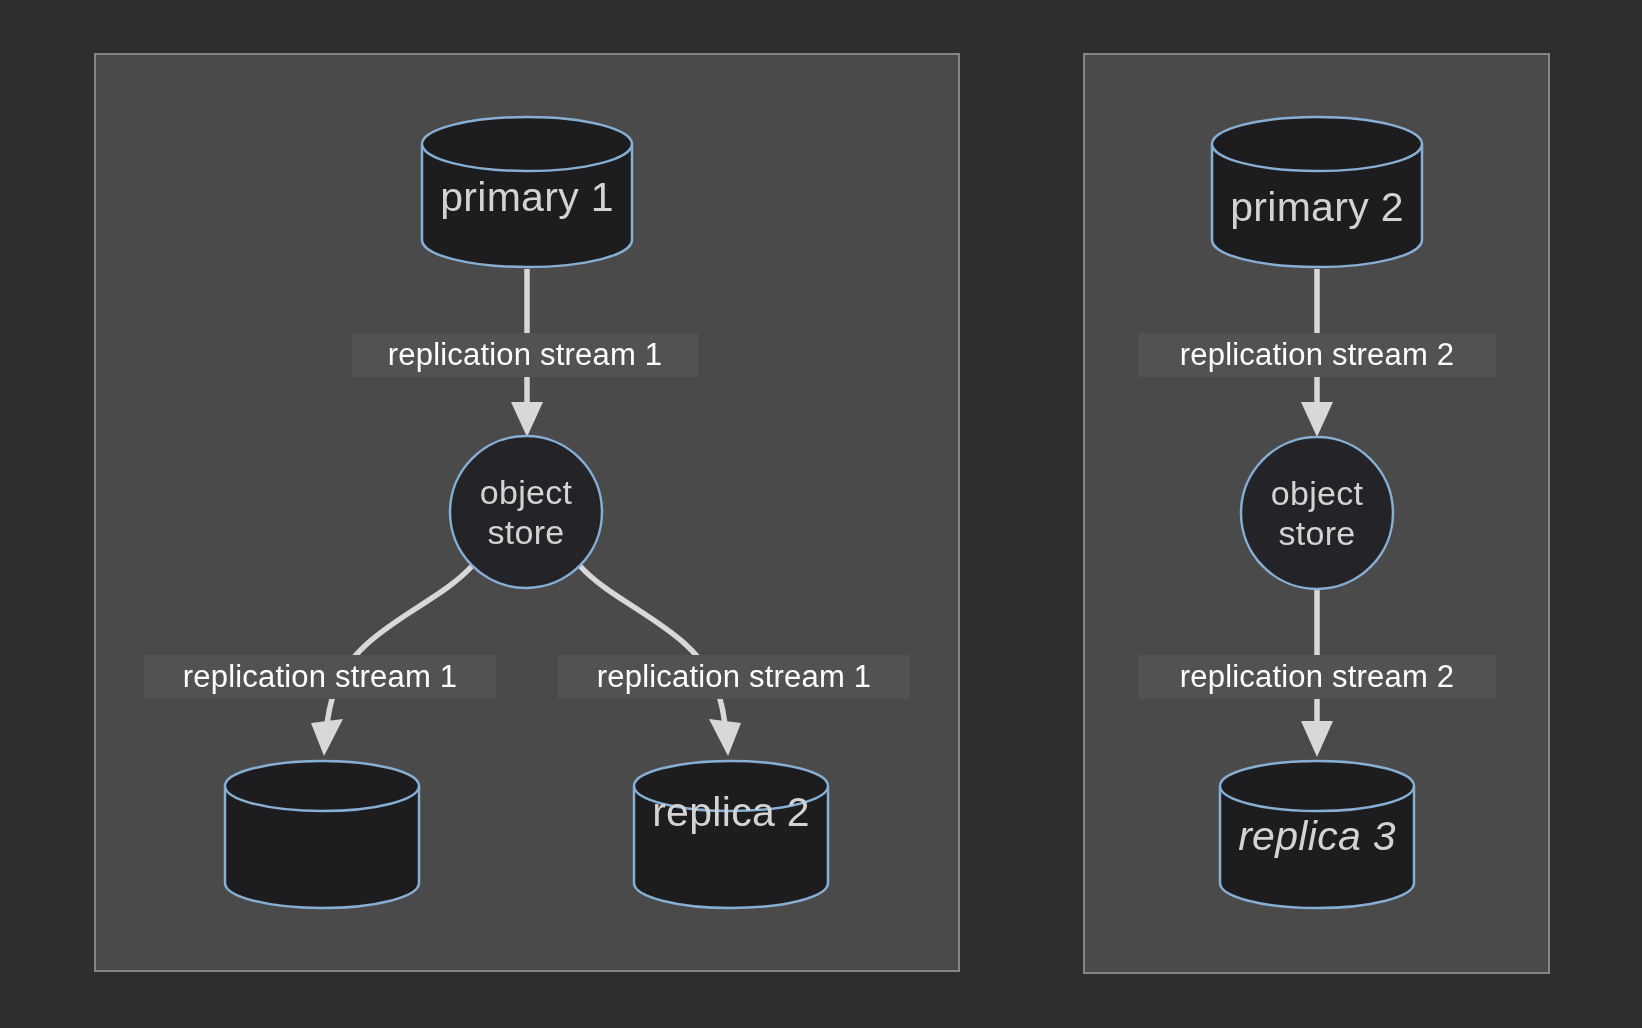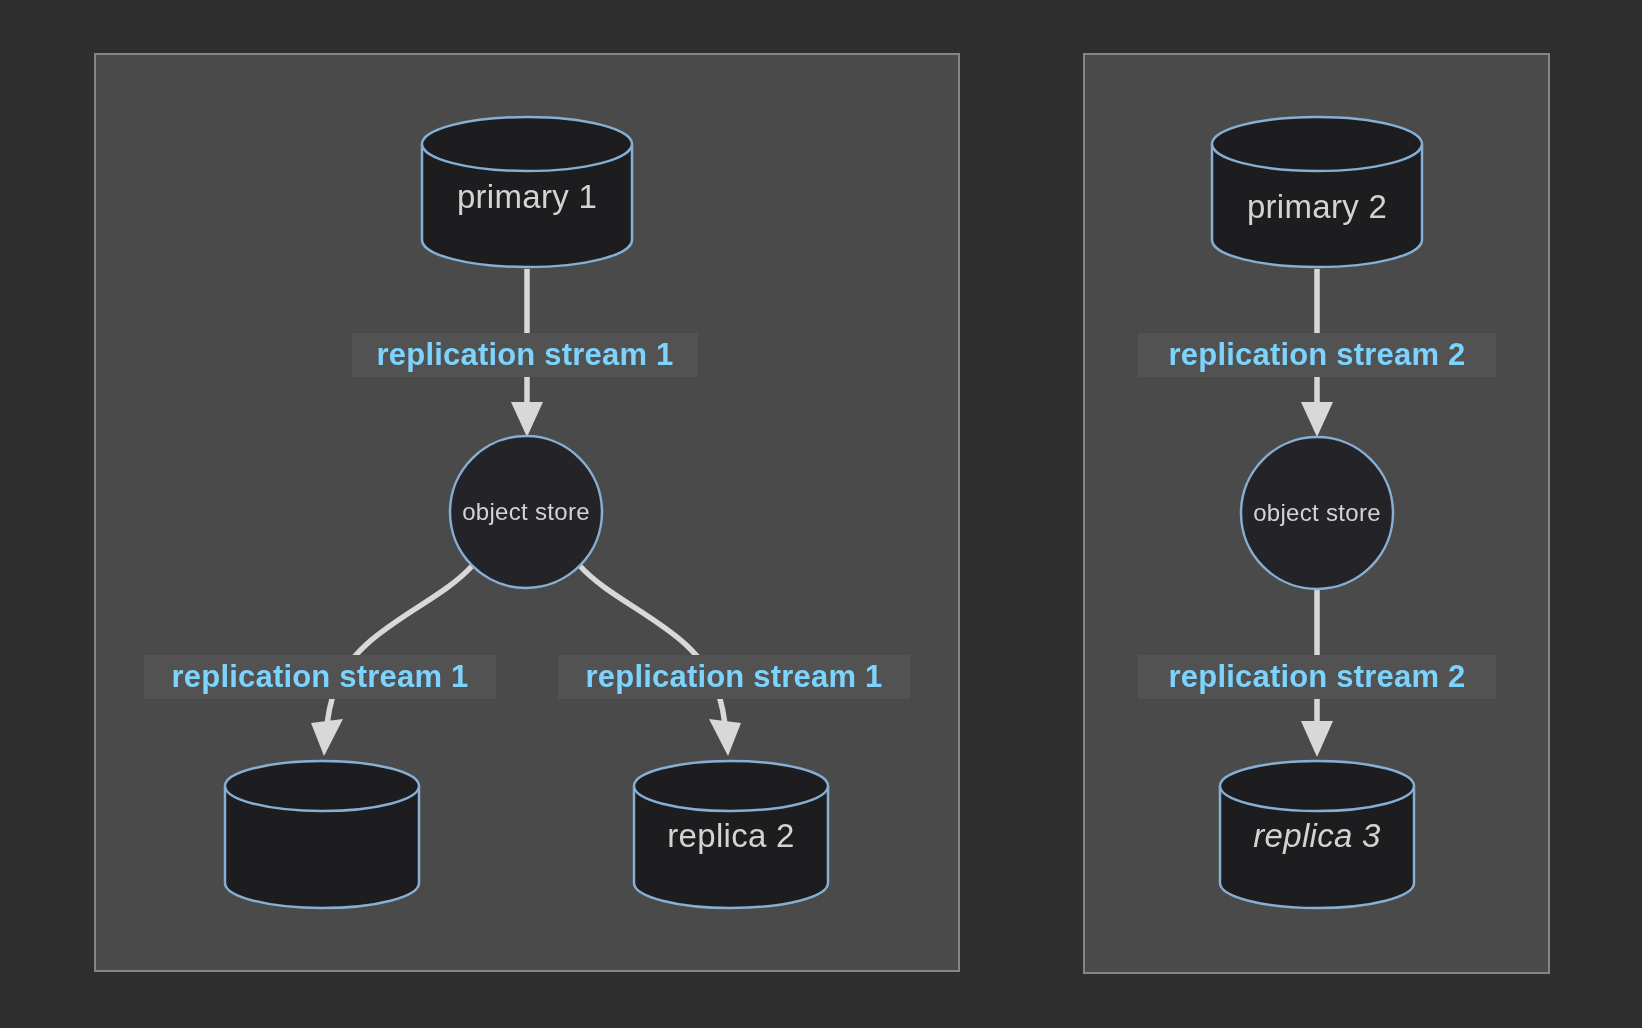--- a/index.html
+++ b/index.html
@@ -26,45 +26,44 @@
   #shapes {
     position: absolute;
     left: 0; top: 0;
     width: 1642px; height: 1028px;
     z-index: 1;
   }
   .chip {
     position: absolute;
     z-index: 2;
     background: #525252;
-    color: #7dd3fc;
+    color: #ffffff;
     font-size: 31px;
     display: flex;
     align-items: center;
     justify-content: center;
     white-space: nowrap;
     letter-spacing: 0.2px;
-    font-weight: bold;
   }
   .node-label {
     position: absolute;
     z-index: 2;
     color: #d3d3d3;
-    font-size: 33px;
+    font-size: 41px;
     display: flex;
     align-items: center;
     justify-content: center;
     text-align: center;
     white-space: nowrap;
     letter-spacing: 0.3px;
   }
   .node-label.circle-label {
     white-space: normal;
     line-height: 1.18;
-    font-size: 24px;
+    font-size: 34px;
   }
   .cyl-body { fill: #1d1d1f; stroke: #87aed3; stroke-width: 2.5; }
   .cyl-top  { fill: #1d1d1f; stroke: #87aed3; stroke-width: 2.5; }
   .store-circle { fill: #242428; stroke: #87aed3; stroke-width: 2.5; }
   .arrow-line { fill: none; stroke: #d8d8d8; stroke-width: 5.5; }
   .arrow-head { fill: #d8d8d8; stroke: none; }
 </style>
 </head>
 <body>
 
@@ -128,21 +127,21 @@
 
   <div class="chip" style="left:1138px; top:333px; width:358px; height:44px;">replication stream 2</div>
 
   <div class="chip" style="left:1138px; top:655px; width:358px; height:44px;">replication stream 2</div>
 
   <div class="node-label" style="left:397px; top:175px; width:260px; height:44px;">primary 1</div>
 
   <div class="node-label circle-label" style="left:446px; top:467px; width:160px; height:90px;">object store</div>
 
 
-  <div class="node-label" style="left:621px; top:814px; width:220px; height:44px;">replica 2</div>
+  <div class="node-label" style="left:621px; top:790px; width:220px; height:44px;">replica 2</div>
 
   <div class="node-label" style="left:1187px; top:175px; width:260px; height:44px;margin-top:10px;">primary 2</div>
 
   <div class="node-label circle-label" style="left:1237px; top:468px; width:160px; height:90px;">object store</div>
 
   <div class="node-label" style="left:1207px; top:814px; width:220px; height:44px;font-style:italic;">replica 3</div>
 
 </div>
 
 </body></html>

